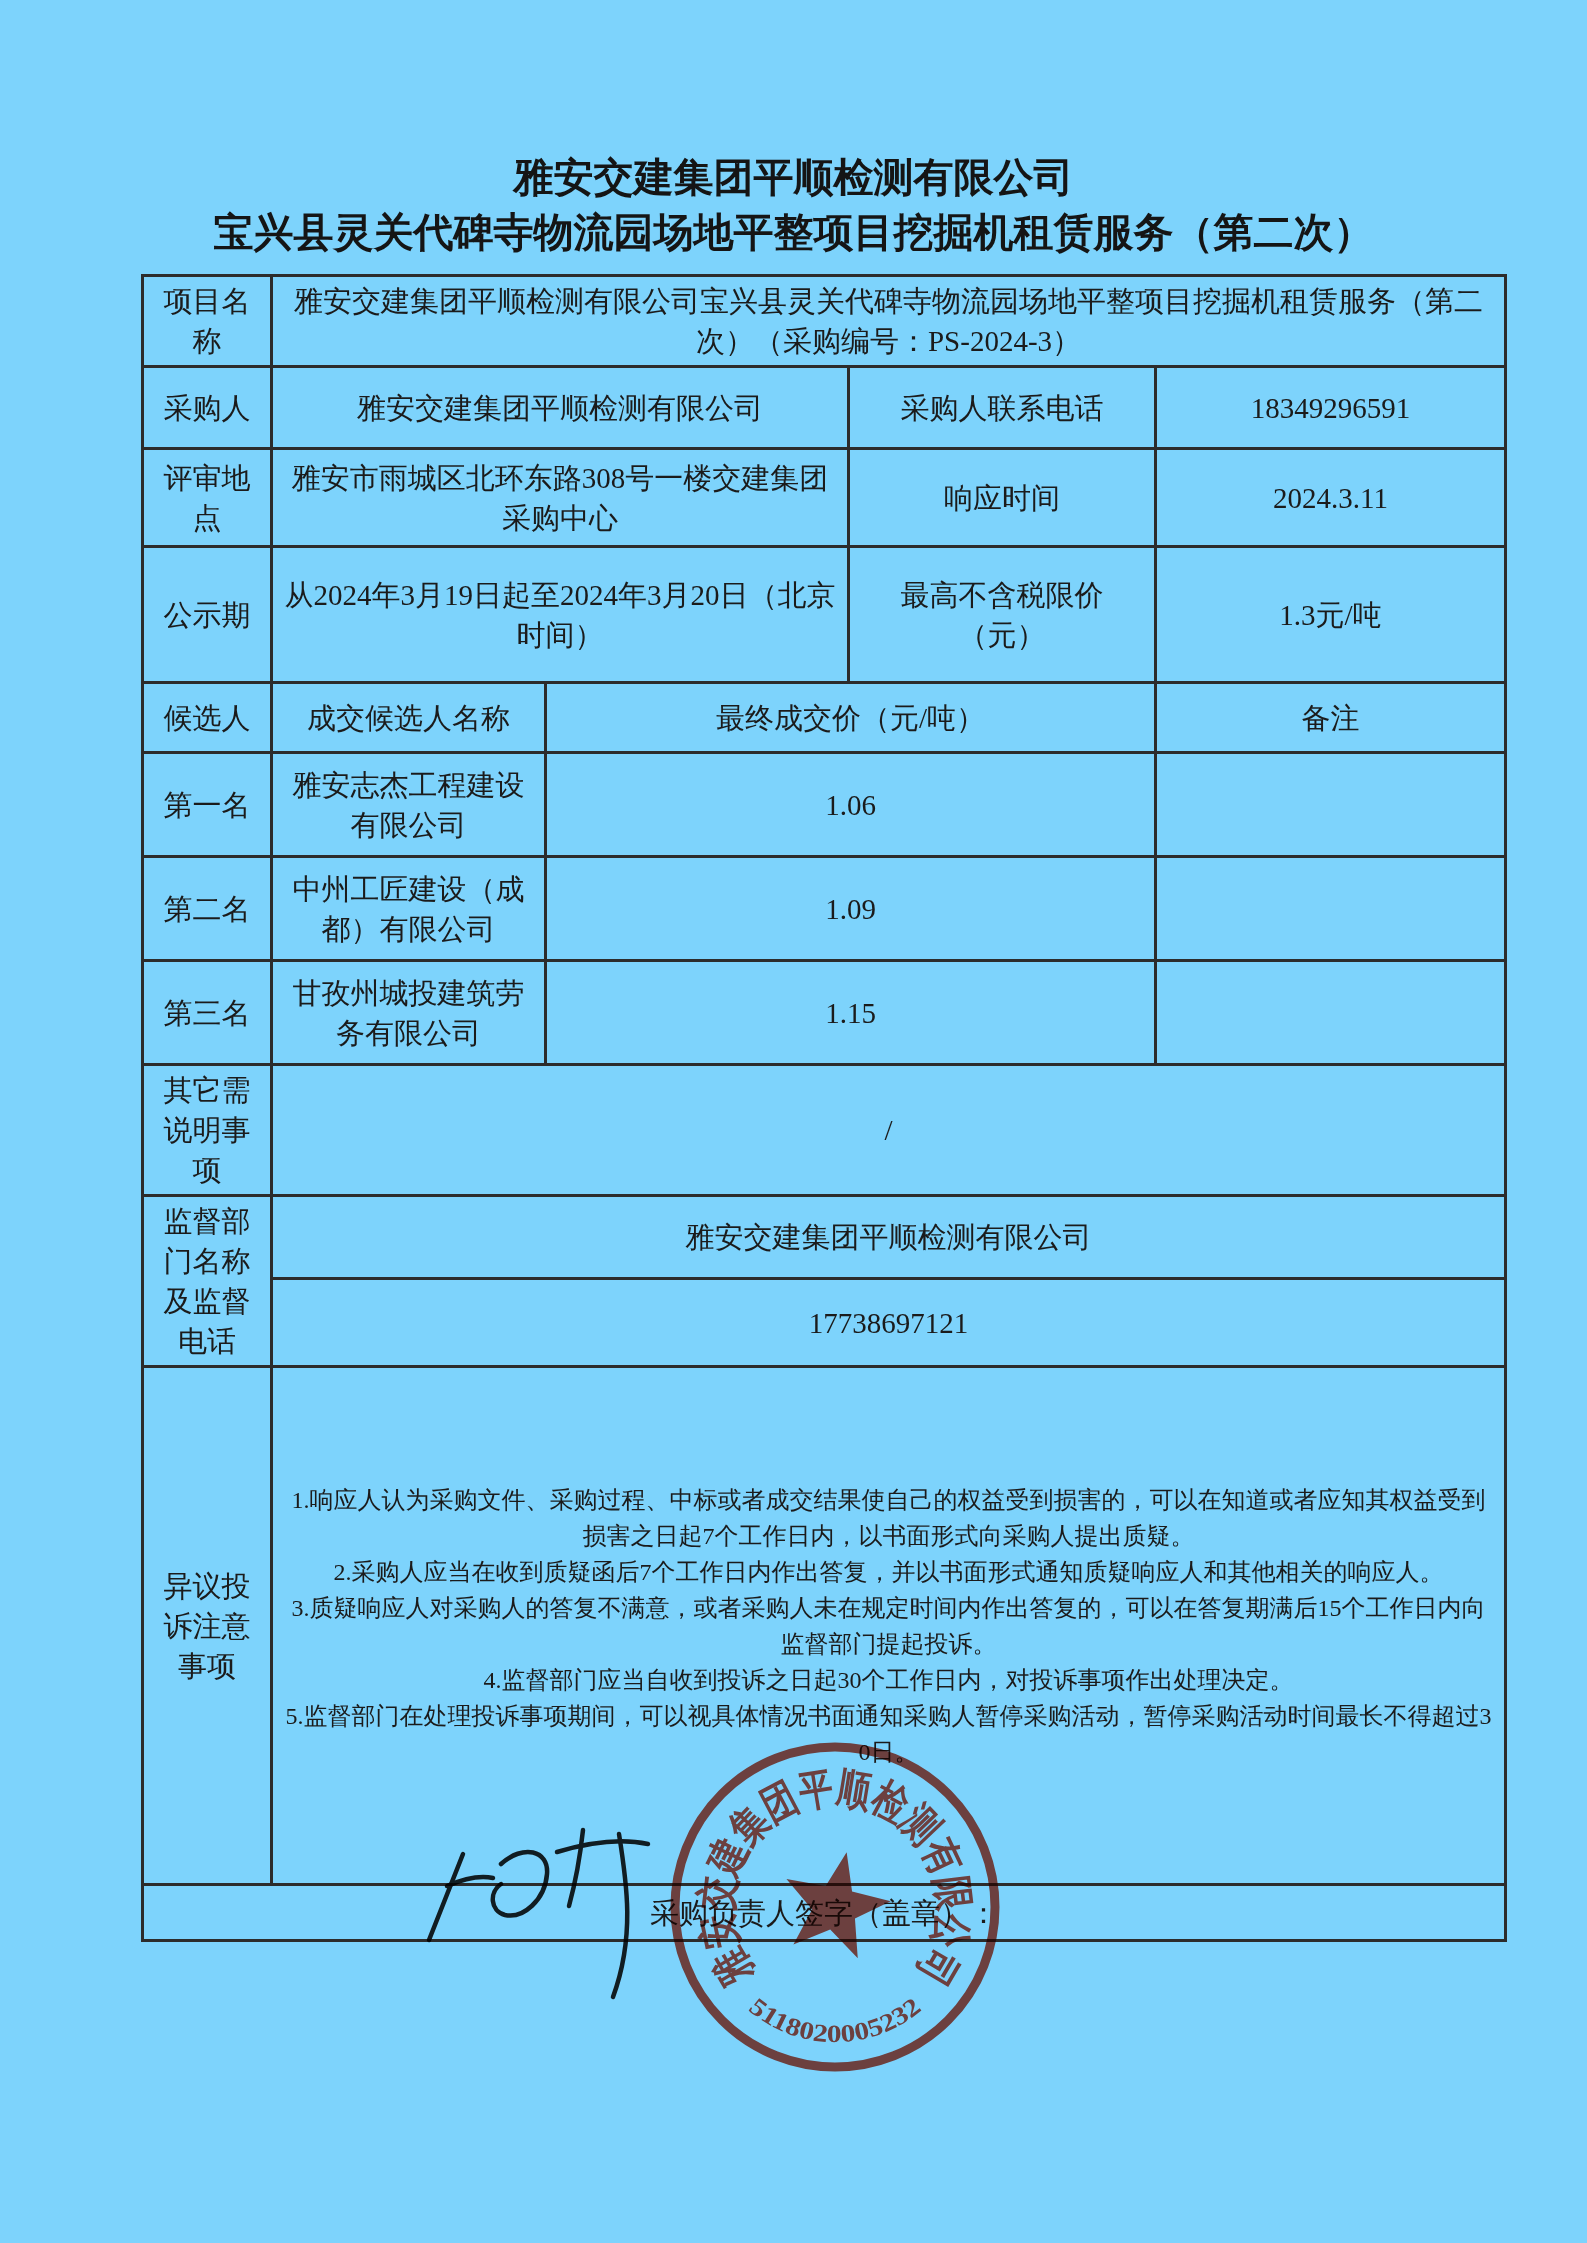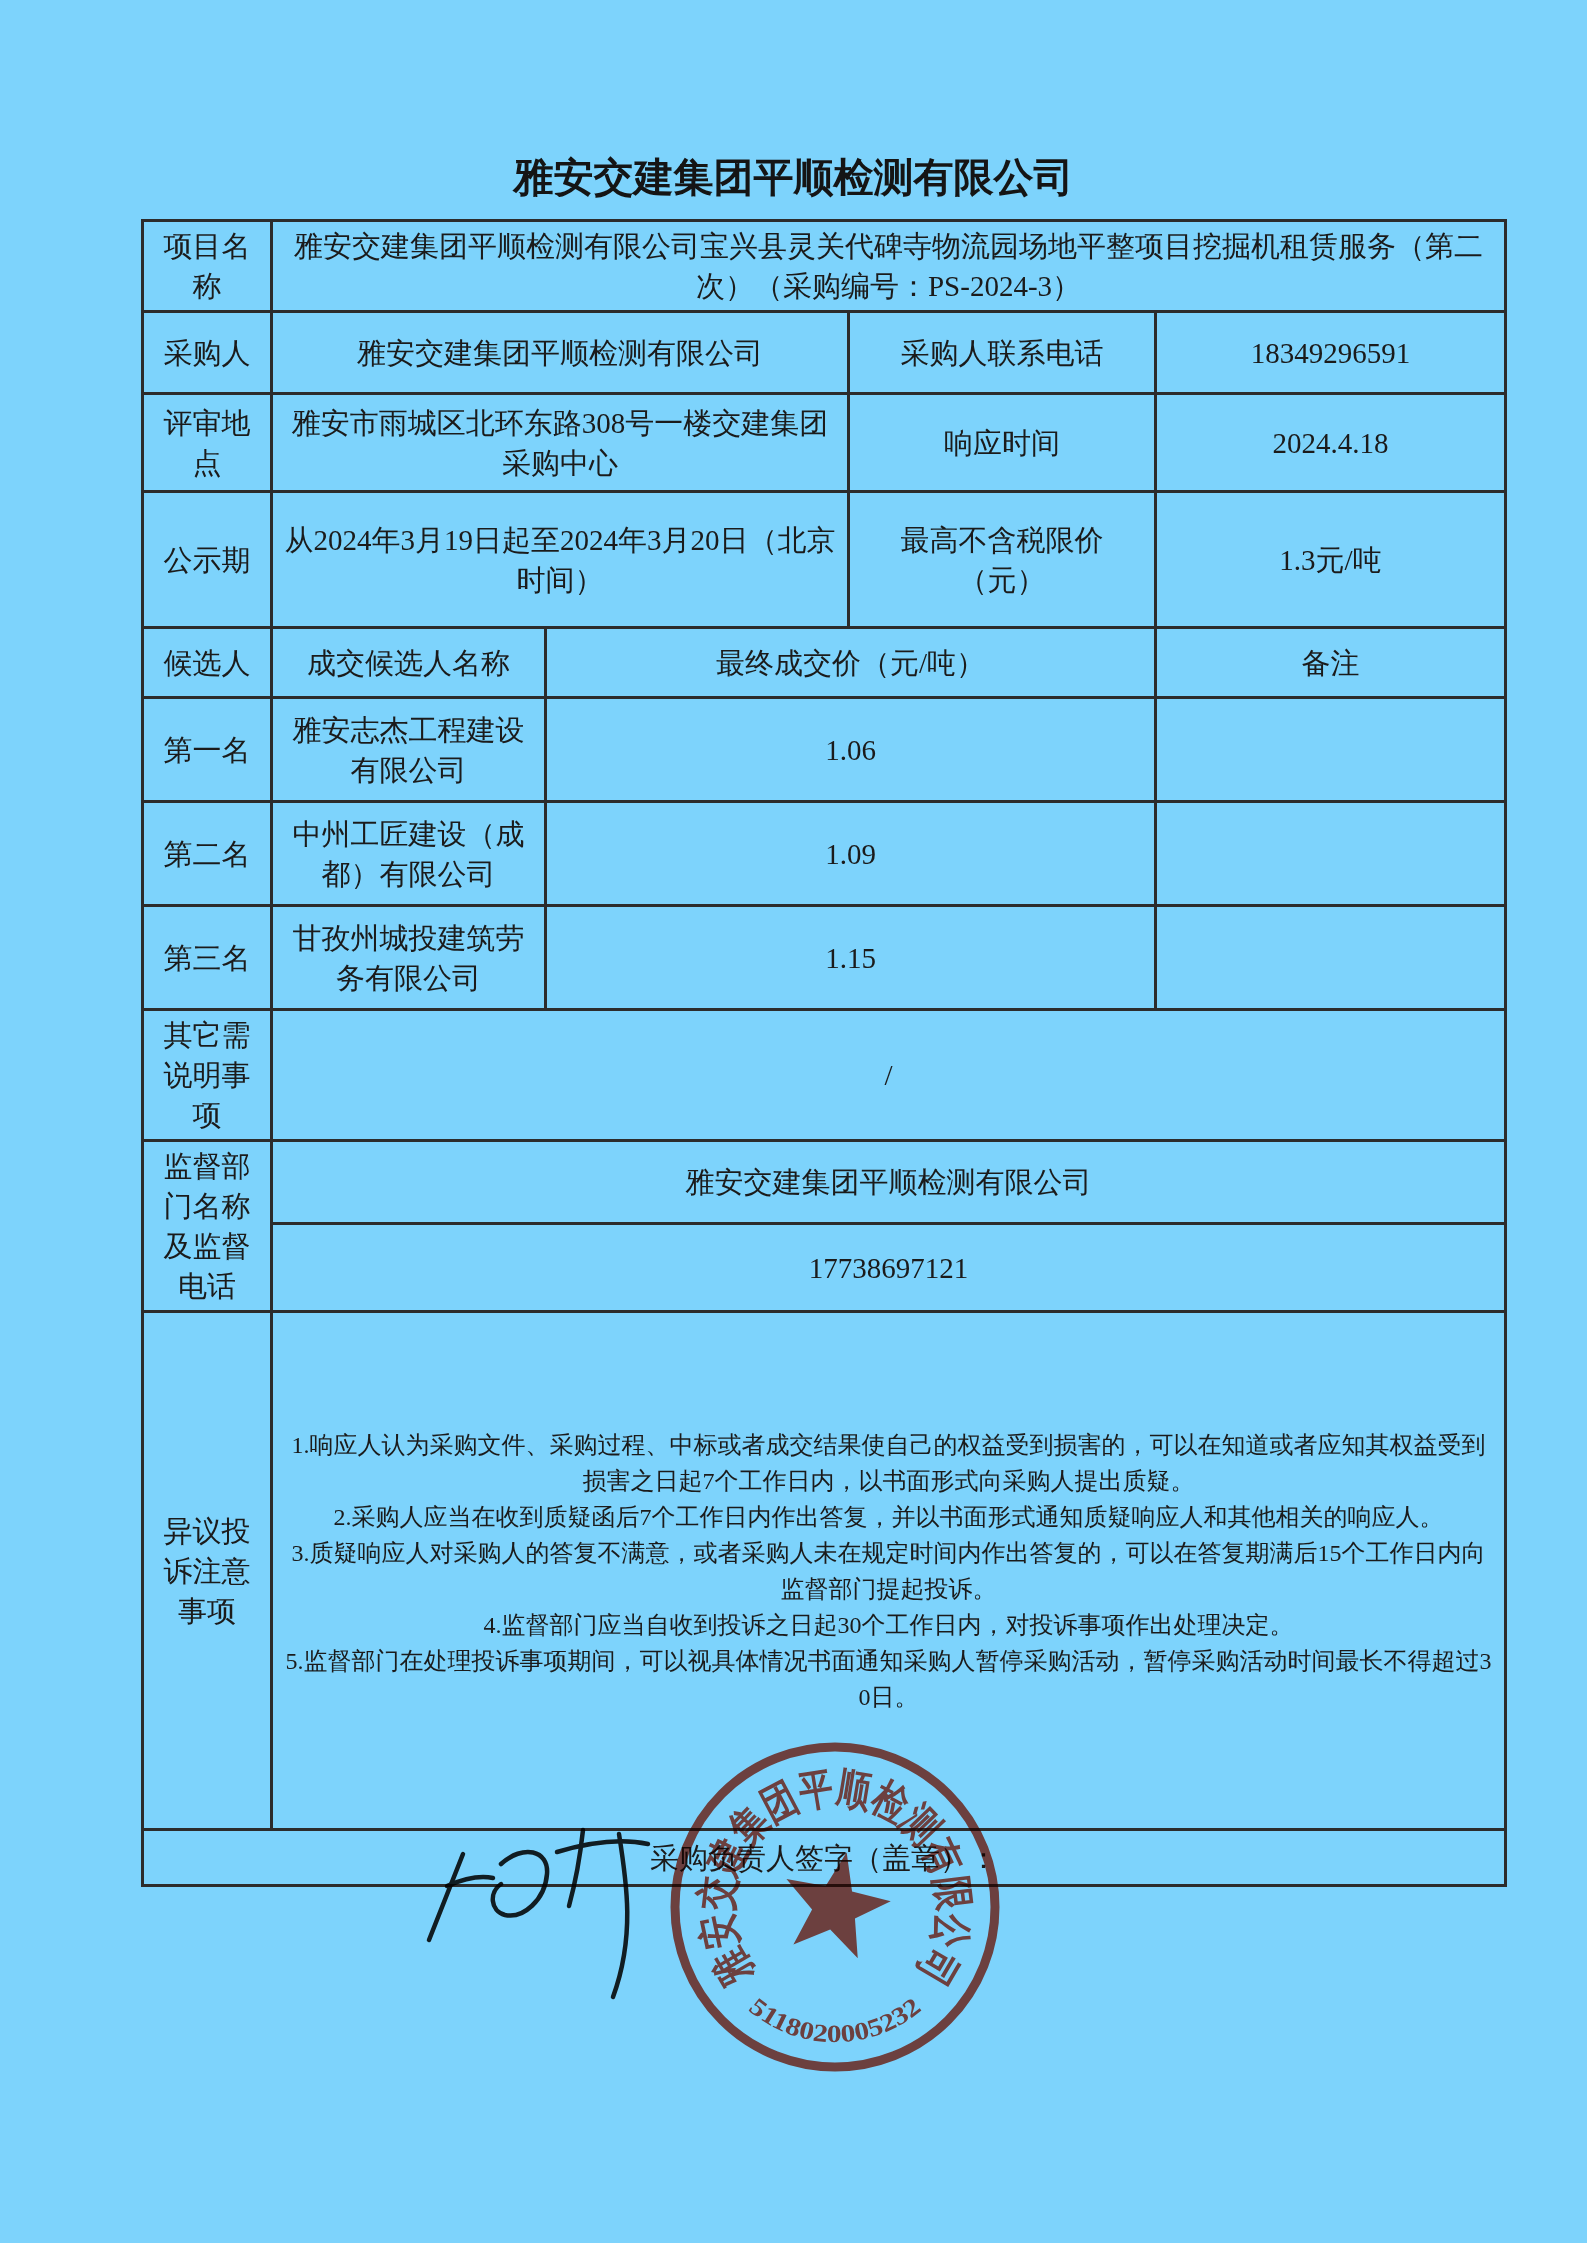--- a/index.html
+++ b/index.html
@@ -58,20 +58,21 @@
     mix-blend-mode:multiply;
   }
 </style>
 </head>
 <body>
 
 <div class="page">
 
   <div class="titles">
     <div>雅安交建集团平顺检测有限公司</div>
+    <div>宝兴县灵关代碑寺物流园场地平整项目挖掘机租赁服务（第二次）</div>
   </div>
 
   <table class="doc">
     <colgroup>
       <col style="width:129px">
         <col style="width:274px">
         <col style="width:303px">
         <col style="width:307px">
         <col style="width:350px">
     </colgroup>
@@ -86,21 +87,21 @@
       <td class="lbl">采购人</td>
       <td class="left" colspan="2">雅安交建集团平顺检测有限公司</td>
       <td>采购人联系电话</td>
       <td>18349296591</td>
     </tr>
 
     <tr class="r3">
       <td class="lbl">评审地点</td>
       <td class="left" colspan="2">雅安市雨城区北环东路308号一楼交建集团采购中心</td>
       <td>响应时间</td>
-      <td>2024.4.18</td>
+      <td>2024.3.11</td>
     </tr>
 
     <tr class="r4">
       <td class="lbl">公示期</td>
       <td class="left" colspan="2">从2024年3月19日起至2024年3月20日（北京时间）</td>
       <td>最高不含税限价（元）</td>
       <td>1.3元/吨</td>
     </tr>
 
     <tr class="r5">

